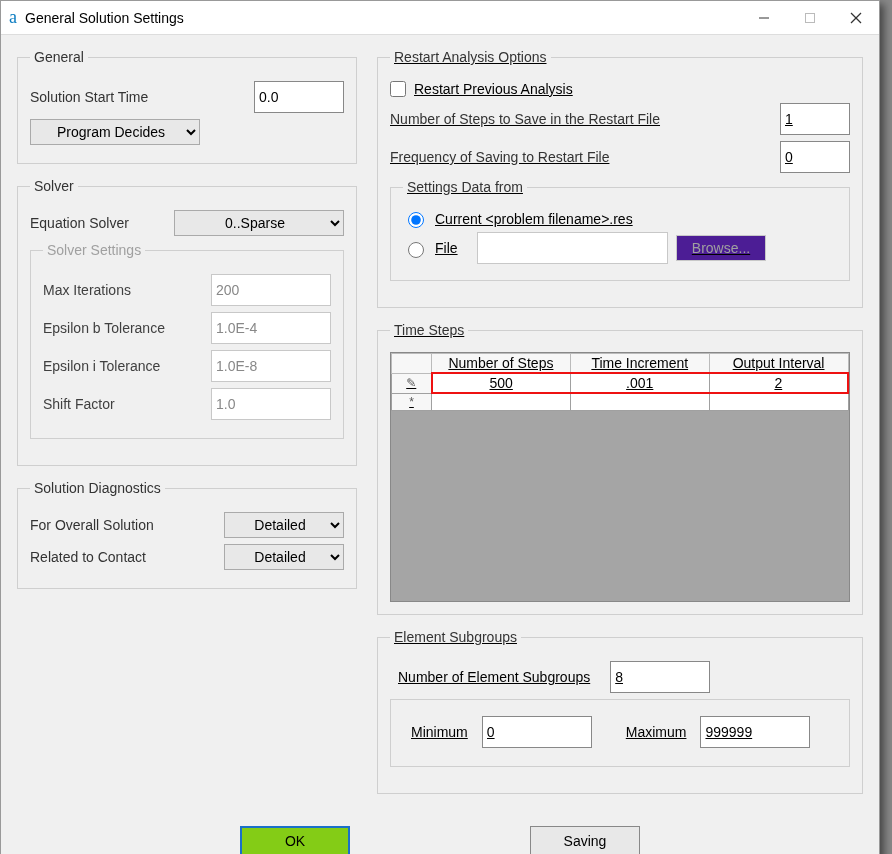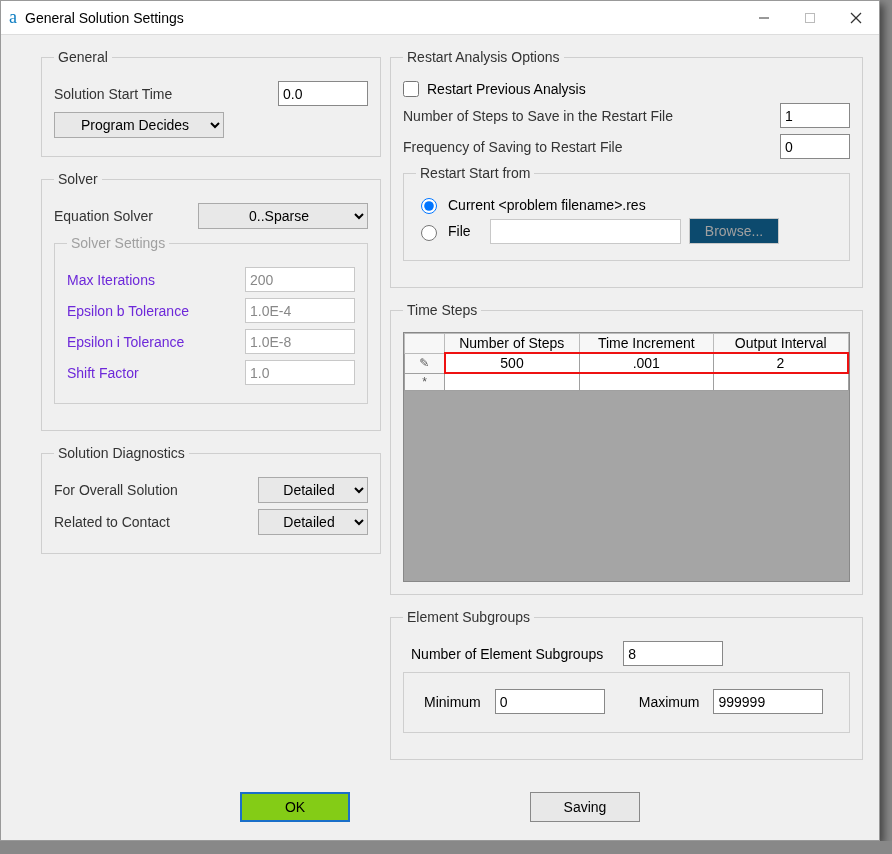--- a/index.html
+++ b/index.html
@@ -38,73 +38,72 @@
   .titlebar .btn {
     width: 46px; height: 34px;
     display:flex;align-items:center;justify-content:center;
     font-size: 14px;
   }
   .titlebar .btn.disabled { color: #bbb; }
   .titlebar .btn.close { font-size: 16px; }
   .titlebar .btn svg { width:12px;height:12px; }
   .content {
     display:flex;
-    gap: 9px;
+    gap: 20px;
     padding: 14px 16px 6px 16px;
-    margin-left: 24px;
   }
   .col-left { width: 340px; }
-  .col-right { flex:1; }
+  .col-right { flex:1;text-decoration:underline; }
   fieldset {
     border: 1px solid #cfcfcf;
     border-radius: 0;
     margin: 0 0 14px 0;
     padding: 10px 12px 12px 12px;
     background: #f0f0f0;
   }
   legend { padding: 0 4px; color:#333; font-size:14px; }
   .row { display:flex; align-items:center; margin: 6px 0; gap:8px; }
   .lbl { flex:1; color:#333; }
-  .lbl.disabled { color:#6d28d9; }
+  .lbl.disabled { color:#404040; }
   input[type=text].field {
     border: 1px solid #888;
     background:#fff;
     height: 25px;
-    padding: 4px 4px;
+    padding: 15px 4px;
     font: inherit;
   }
   input[type=text].field:disabled {
     border:1px solid #c8c8c8;
     background:#fff;
     color:#888;
   }
   select.field {
     height: 26px;
     border:1px solid #aaa;
     background: #e8e8e8;
     font: inherit;
     padding-left:4px;
     text-align:center;
   }
   .w80 { width: 90px; }
-  .w120{ width: 110px; }
+  .w120{ width: 120px; }
   .w160{ width: 170px; }
   .w60 { width: 70px; }
   fieldset.inner {
     margin-top:6px;
   }
   fieldset.inner legend { color:#a0a0a0; }
   .radio-row {
     display:flex; align-items:center; gap:8px; margin:4px 0;
   }
   .radio-row input[type=radio]{ width:16px;height:16px; }
   .radio-row input[type=text]{ flex:0 0 150px; }
   .browse-btn {
     height:26px; width:90px;
-    border:1px solid #c8c8c8; background:#0c4a6e;
+    border:1px solid #c8c8c8; background:#4c1d95;
     color:#a0a0a0; font:inherit;
   }
   
   .grid-wrap {
     border:1px solid #888;
     background:#a5a5a5;
     height: 250px;
     overflow:hidden;
     margin-top:4px;
   }
@@ -242,21 +241,21 @@
         </div>
         <div class="row">
           <span class="lbl">Number of Steps to Save in the Restart File</span>
           <input type="text" class="field w60" value="1" style="">
         </div>
         <div class="row">
           <span class="lbl">Frequency of Saving to Restart File</span>
           <input type="text" class="field w60" value="0" style="">
         </div>
         <fieldset class="inner" style="margin-top:2px;">
-          <legend style="color:#333">Restart Start from</legend>
+          <legend style="color:#333">Settings Data from</legend>
           <div class="radio-row">
             <input type="radio" name="rd" checked="" style="">
             <span>Current &lt;problem filename&gt;.res</span>
           </div>
           <div class="radio-row">
             <input type="radio" name="rd" style="">
             <span style="width:34px">File</span>
             <input type="text" class="field" disabled="" style="flex: 0 0 150px;">
             <button class="browse-btn" disabled="">Browse...</button>
           </div>

